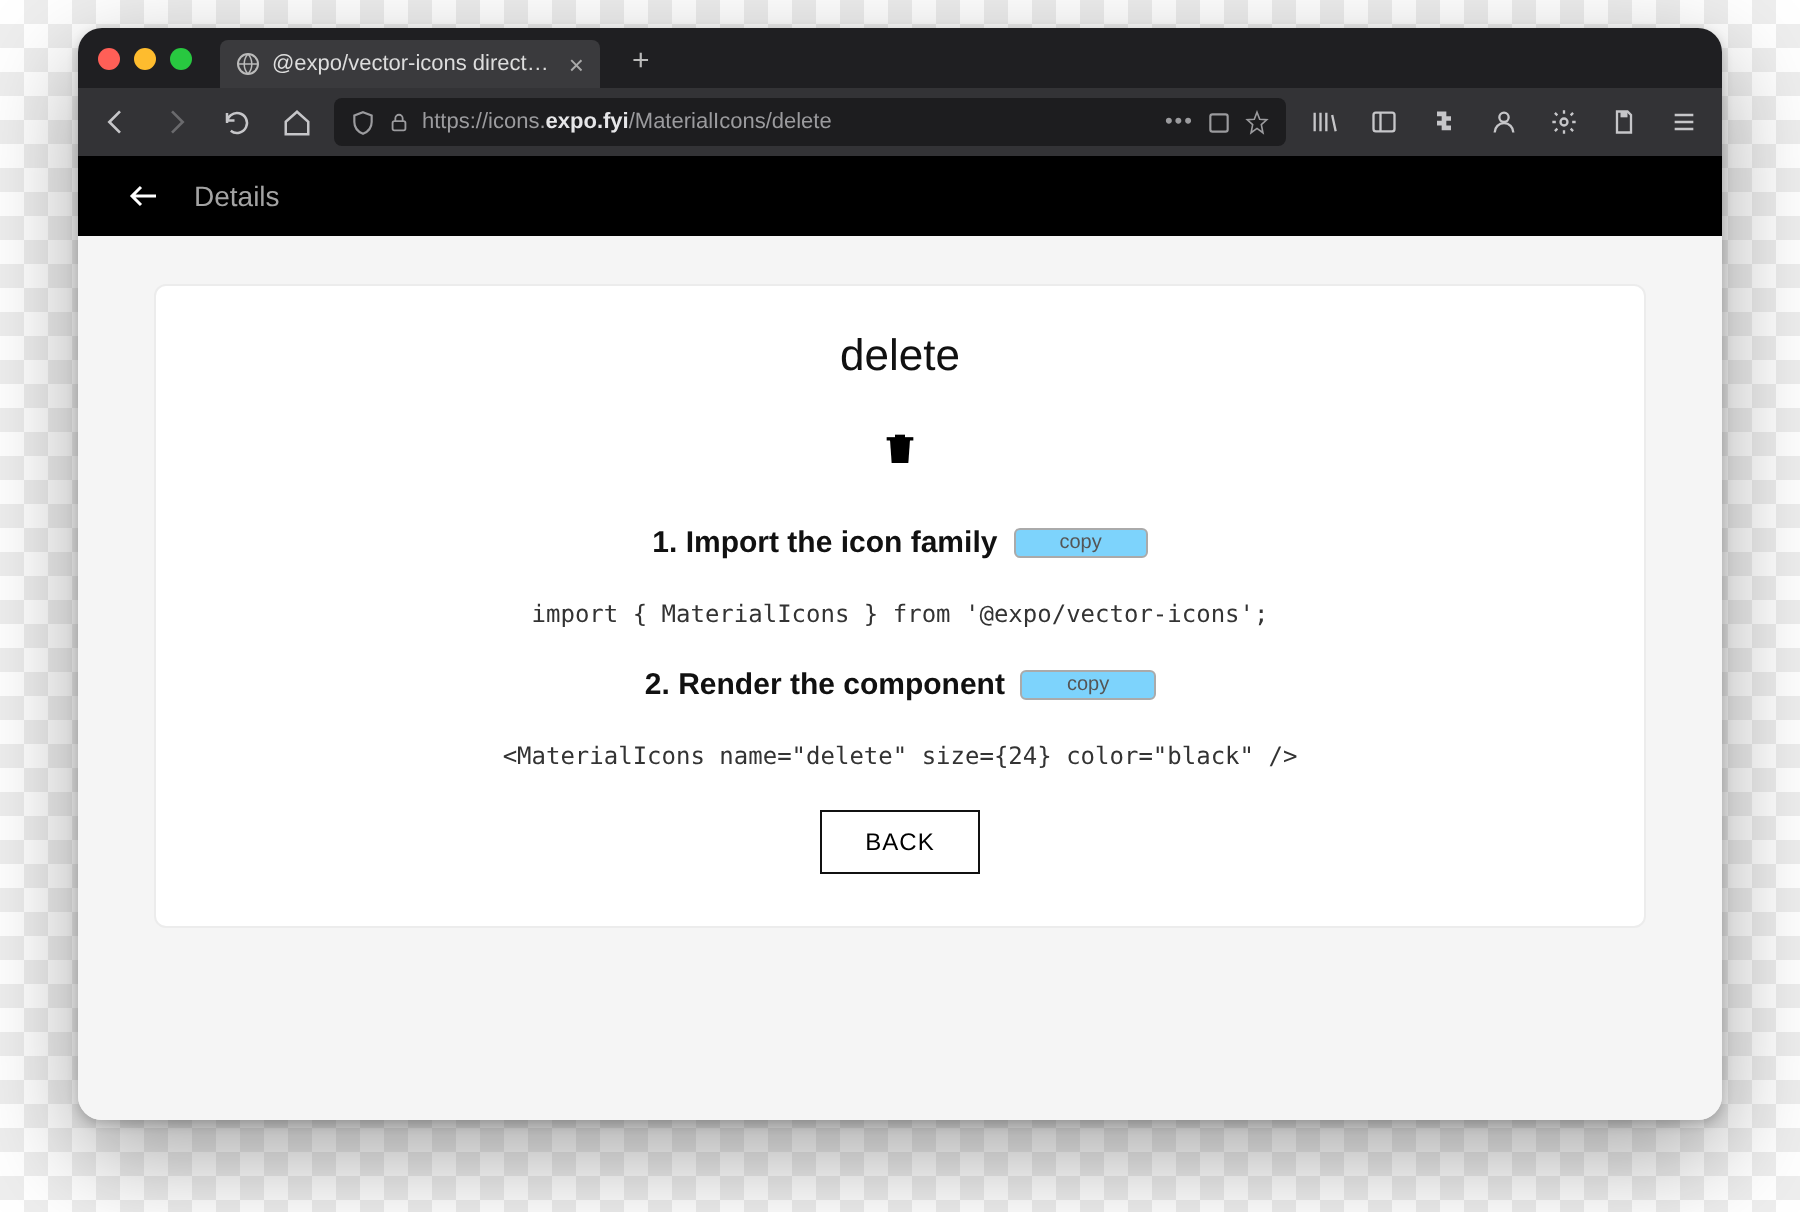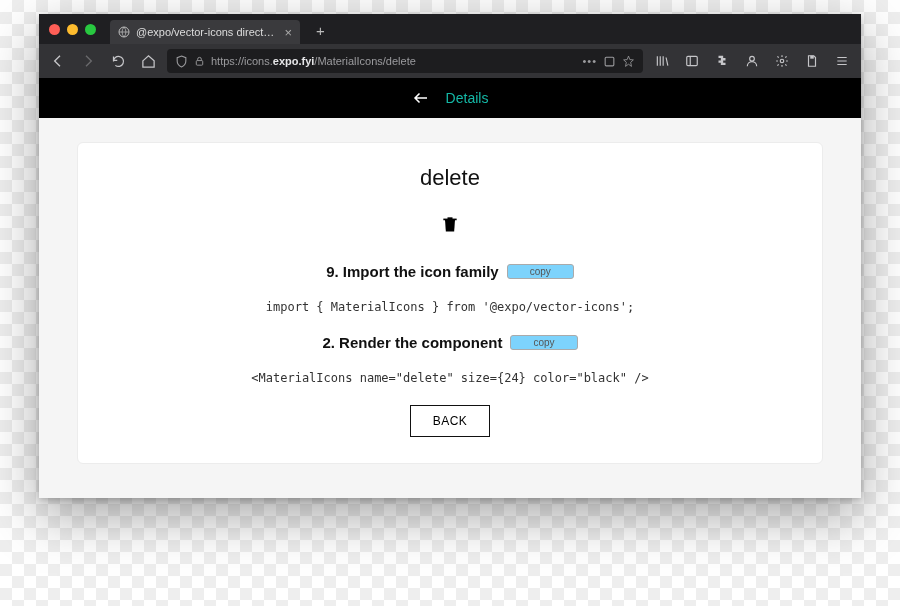--- a/index.html
+++ b/index.html
@@ -11,23 +11,23 @@
         linear-gradient(45deg, transparent 75%, #eee 75%),
         linear-gradient(-45deg, transparent 75%, #eee 75%);
       background-size: 24px 24px;
       background-position: 0 0, 0 12px, 12px -12px, -12px 0;
       background-color: #fff;
       font-family: -apple-system, BlinkMacSystemFont, "Segoe UI", Helvetica, Arial, sans-serif;
       display: flex; align-items: flex-start; justify-content: center;
       padding-top: 14px;
     }
     .window {
-      width: 822px; height: 484px;
+      width: 822px; height: 546px;
       background: #f5f5f5;
-      border-radius: 0;
+      border-radius: 12px;
       overflow: hidden;
       box-shadow: 0 18px 50px rgba(0,0,0,0.35), 0 2px 6px rgba(0,0,0,0.2);
       display: flex; flex-direction: column;
     }
     .titlebar {
       background: #1f1f22;
       height: 30px;
       display: flex; align-items: center;
       padding: 0 10px; gap: 8px;
     }
@@ -72,25 +72,24 @@
       flex: 0.7;
       background: #1d1d1f;
       height: 24px; border-radius: 4px;
       display: flex; align-items: center;
       padding: 0 8px; gap: 6px;
       color: #8a8a8d; font-size: 11px;
     }
     .right-icons { display: flex; gap: 8px; align-items: center; }
     .right-icons .tbtn svg { width: 14px; height: 14px; }
     .page-header {
-      background: #000; color: #14b8a6;
+      background: #000; color: #a3a3a3;
       height: 40px;
       display: flex; align-items: center; gap: 16px;
       padding: 0 24px;
-      justify-content: center;
     }
     .page-header .back-arrow { width: 18px; height: 18px; }
     .page-header .title { font-size: 14px; font-weight: 400; }
     .page-body {
       flex: 1;
       background: #f5f5f5;
       padding: 24px 38px;
     }
     .card {
       background: #fff;
@@ -234,21 +233,21 @@
   <div class="page-body">
     <div class="card">
       <div class="icon-name">delete</div>
       <svg class="icon-preview" viewBox="0 0 24 24">
         <path d="M6 7h12l-1 14H7L6 7z" fill="currentColor"></path>
         <path d="M9 4h6v2H9z" fill="currentColor"></path>
         <rect x="4" y="5.5" width="16" height="2" fill="currentColor"></rect>
       </svg>
 
       <div class="step-row">
-        <span class="step-title">9. Import the icon family</span>
+        <span class="step-title">1. Import the icon family</span>
         <button class="copy-btn">copy</button>
       </div>
       <div class="code">import { MaterialIcons } from '@expo/vector-icons';</div>
 
       <div class="step-row">
         <span class="step-title">2. Render the component</span>
         <button class="copy-btn">copy</button>
       </div>
       <div class="code">&lt;MaterialIcons name="delete" size={24} color="black" /&gt;</div>
 

